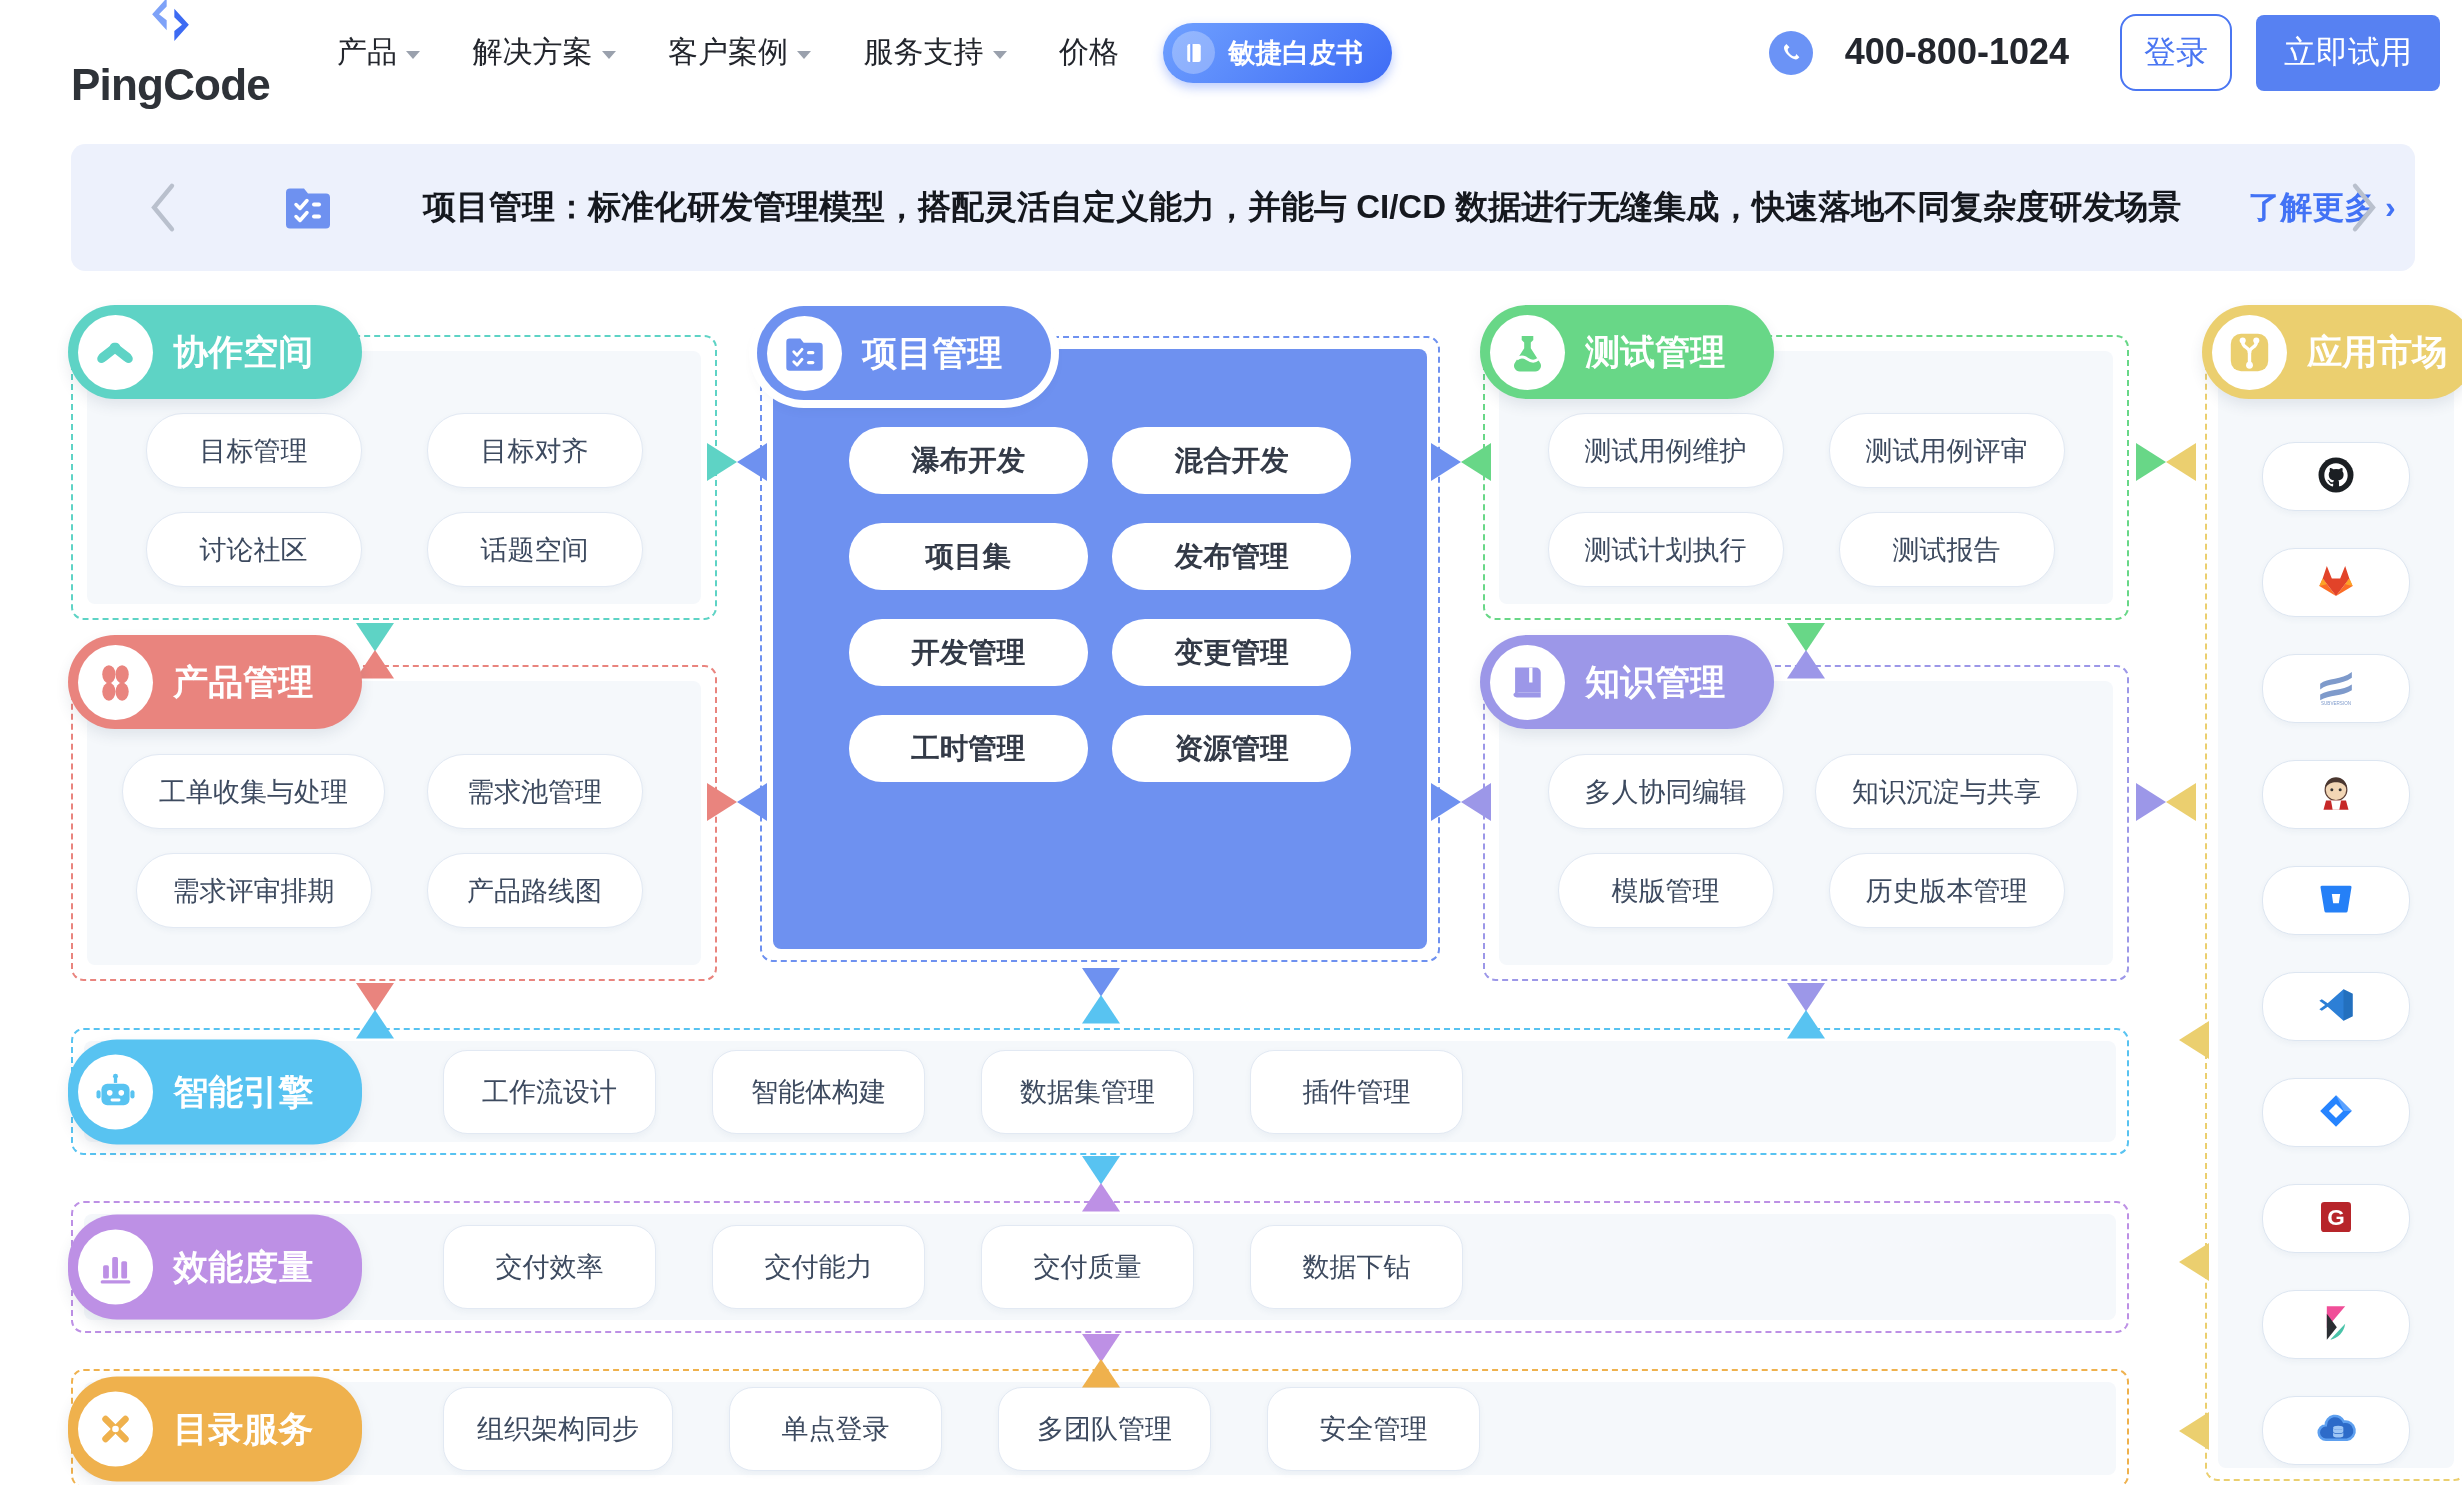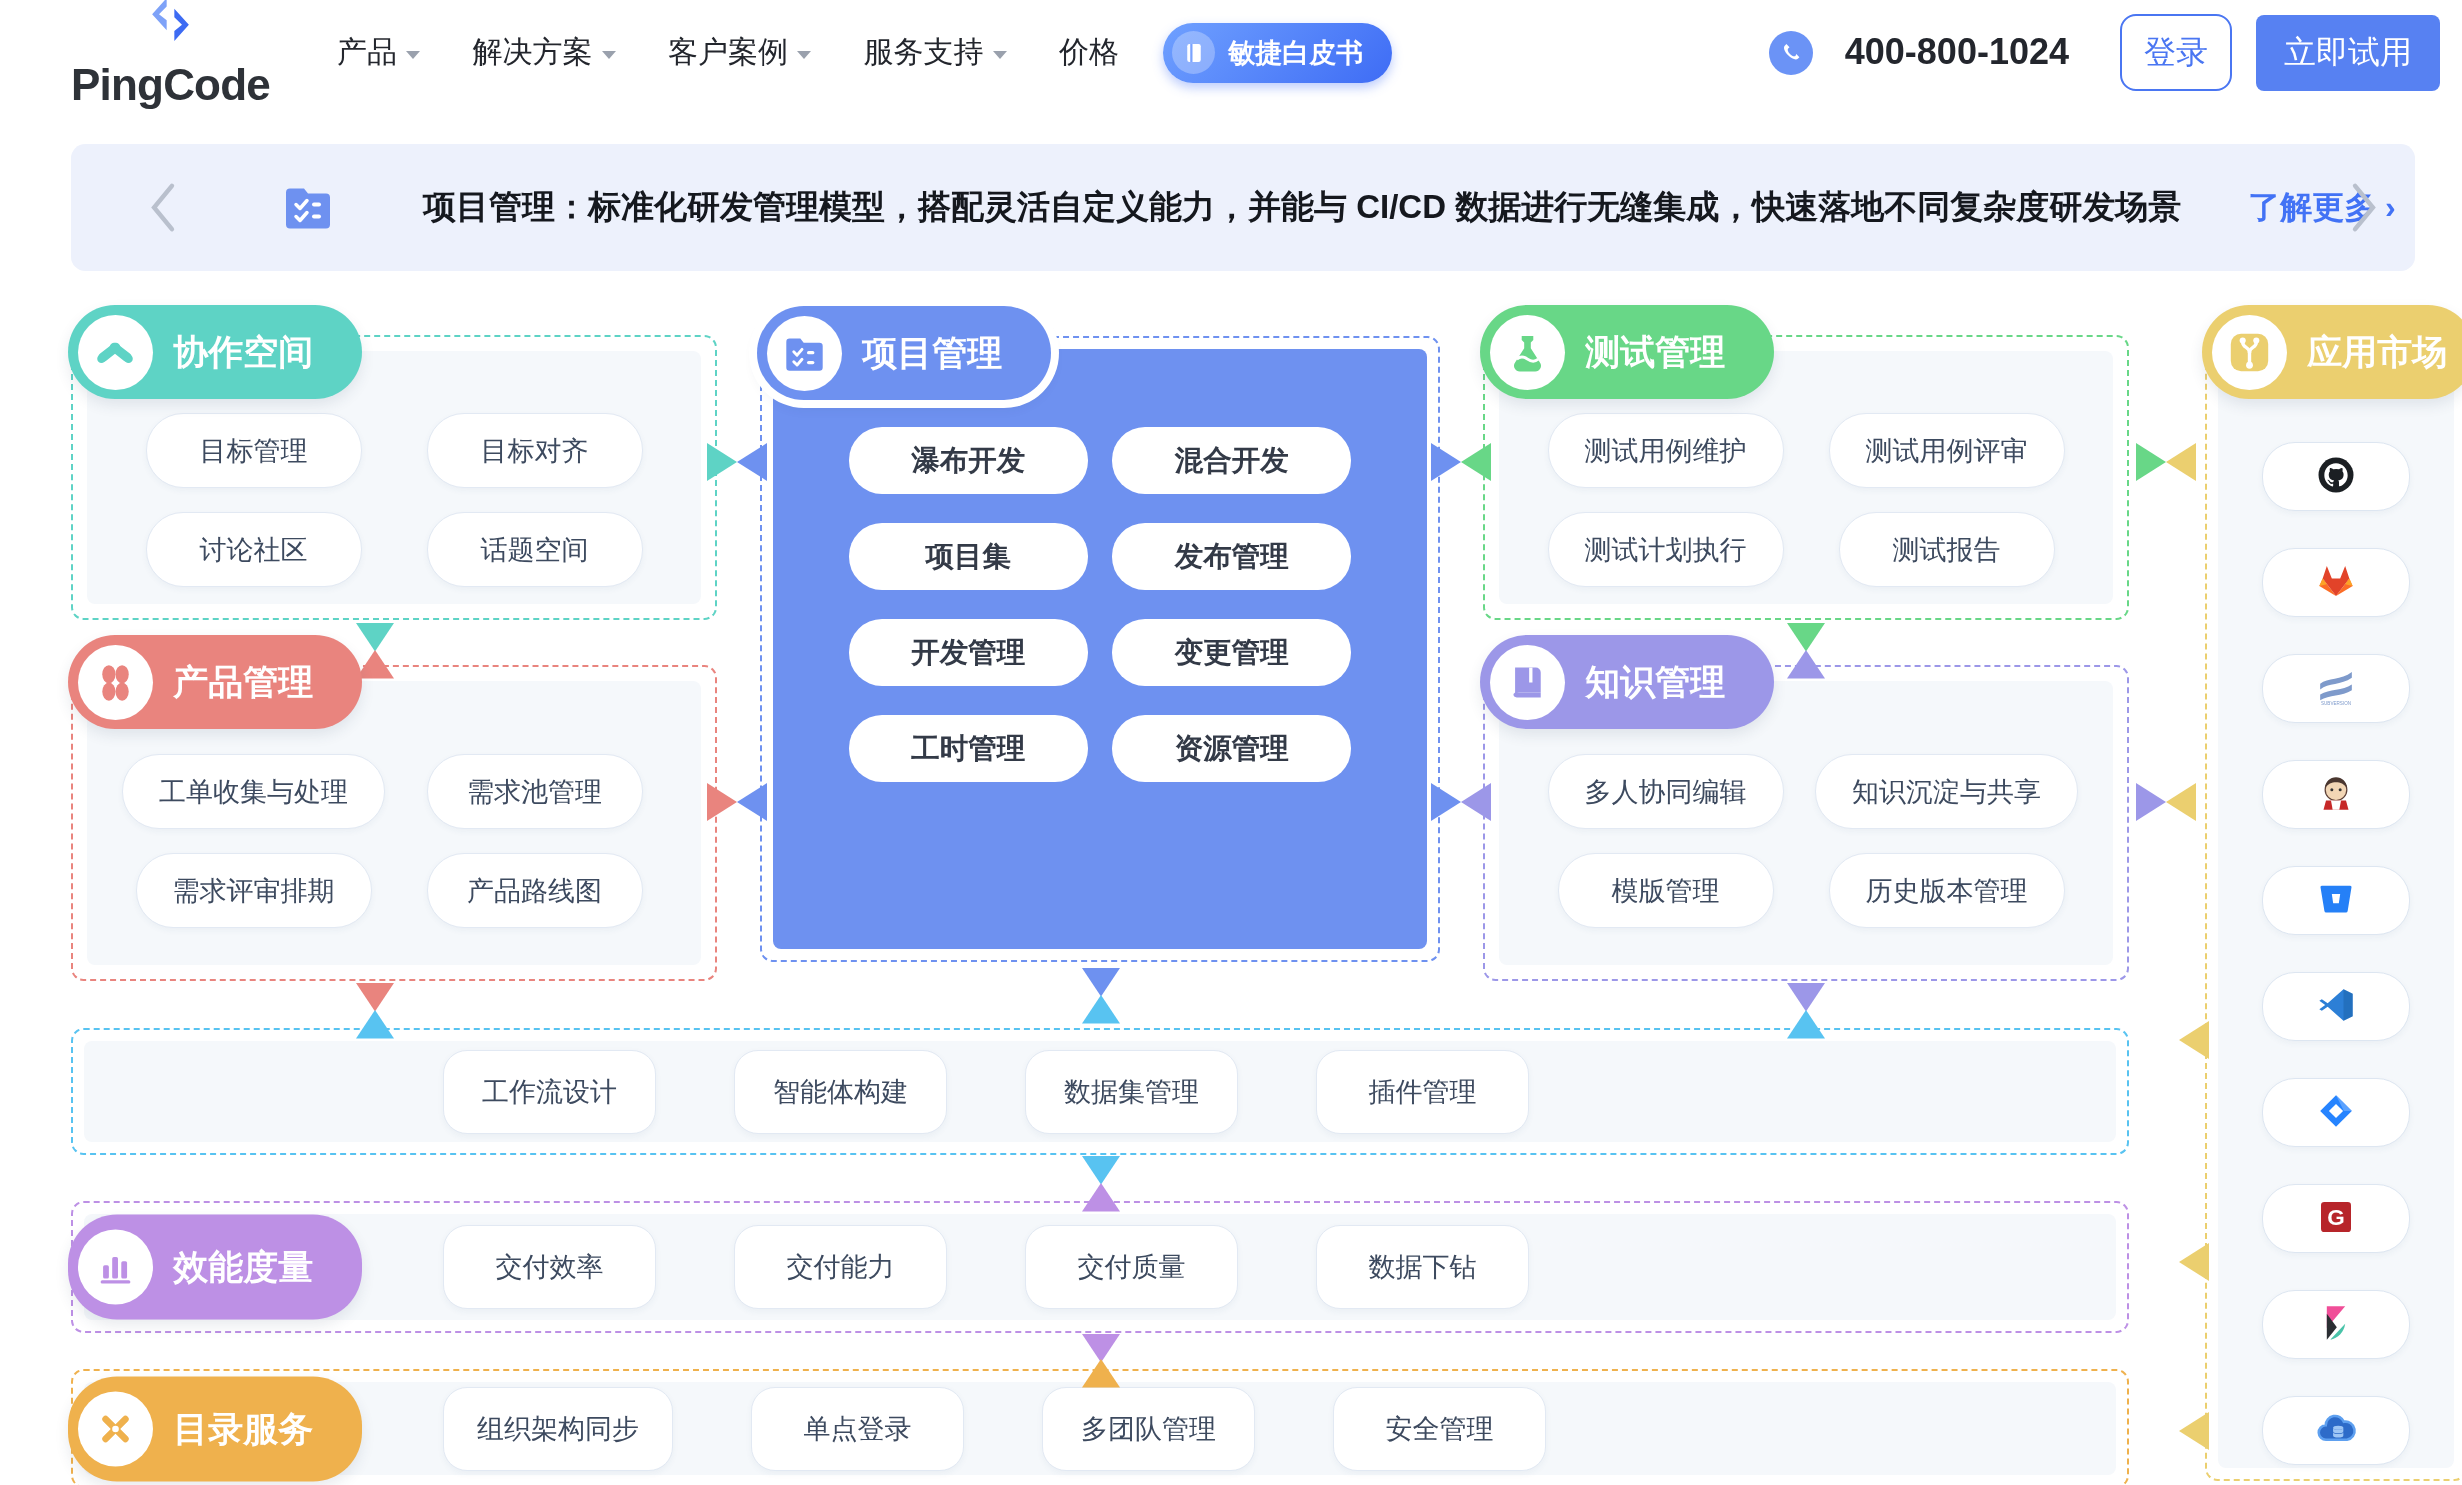--- a/index.html
+++ b/index.html
@@ -56,21 +56,21 @@
   .grid2{position:absolute;left:56px;right:56px;top:76px;display:grid;
          grid-template-columns:1fr 1fr;gap:24px 32px;justify-items:center;z-index:2;}
   .chip{height:75px;min-width:216px;padding:0 36px;box-sizing:border-box;border-radius:37px;
         background:#fff;border:1.6px solid #e2e9f3;display:flex;align-items:center;justify-content:center;
         font-size:27px;color:#3d4a5f;box-shadow:0 2.4px 6.3px rgba(45,70,110,.05);white-space:nowrap;}
   .gridP{position:absolute;left:84px;right:84px;top:89px;display:grid;
          grid-template-columns:1fr 1fr;gap:29px 19px;justify-items:center;z-index:2;}
   .chipP{height:67px;min-width:239px;padding:0 32px;box-sizing:border-box;border-radius:33px;
          background:#fff;display:flex;align-items:center;justify-content:center;
          font-size:28.5px;font-weight:bold;color:#333a47;white-space:nowrap;}
-  .rowItems{position:absolute;left:370px;top:50%;transform:translateY(-50%);display:flex;gap:78px;z-index:2;}
+  .rowItems{position:absolute;left:370px;top:50%;transform:translateY(-50%);display:flex;gap:56px;z-index:2;}
   .chipR{height:84px;min-width:213px;padding:0 33px;box-sizing:border-box;border-radius:24px;
          background:#fff;border:1.6px solid #e2e9f3;display:flex;align-items:center;justify-content:center;
          font-size:27px;color:#3d4a5f;box-shadow:0 2.4px 6.3px rgba(45,70,110,.05);white-space:nowrap;}
   .apps{position:absolute;left:50%;top:105px;transform:translateX(-50%);display:flex;
         flex-direction:column;gap:37px;z-index:2;}
   .app{width:146px;height:67px;border-radius:33px;background:#fff;border:1.6px solid #dde6f1;
        display:flex;align-items:center;justify-content:center;box-shadow:0 2.4px 6.3px rgba(45,70,110,.05);}
 
   
   .tri{position:absolute;z-index:2;}
@@ -268,20 +268,37 @@
     <div class="grid2" style="top:87px;">
       <div class="chip">多人协同编辑</div>
       <div class="chip">知识沉淀与共享</div>
       <div class="chip">模版管理</div>
       <div class="chip">历史版本管理</div>
     </div>
   </section>
 
   <section class="panel" style="left: 71px; top: 1028px; width: 2058px; height: 127px; --c: #58C3F1;">
     <div class="panel-bg" style="inset:11px;"></div>
+    <div class="phead row-head">
+      <span class="hcircle">
+        <svg width="43" height="43" viewBox="0 0 52 52">
+          <g fill="#58c3f1">
+            <rect x="9" y="16" width="34" height="26" rx="7"></rect>
+            <rect x="24" y="7" width="4" height="8"></rect>
+              <circle cx="26" cy="7" r="3"></circle>
+            <rect x="3" y="24" width="5" height="10" rx="2.5"></rect>
+              <rect x="44" y="24" width="5" height="10" rx="2.5"></rect>
+          </g>
+          <circle cx="19" cy="27" r="3.4" fill="#fff"></circle>
+            <circle cx="33" cy="27" r="3.4" fill="#fff"></circle>
+          <rect x="20" y="34" width="12" height="3.5" rx="1.7" fill="#fff"></rect>
+        </svg>
+      </span>
+      <span class="htxt">智能引擎</span>
+    </div>
     <div class="rowItems">
       <div class="chipR">工作流设计</div>
       <div class="chipR">智能体构建</div>
       <div class="chipR">数据集管理</div>
       <div class="chipR">插件管理</div>
     </div>
   </section>
 
   <section class="panel" style="left: 71px; top: 1201px; width: 2058px; height: 132px; --c: #BD90E5;">
     <div class="panel-bg" style="inset:11px;"></div>

